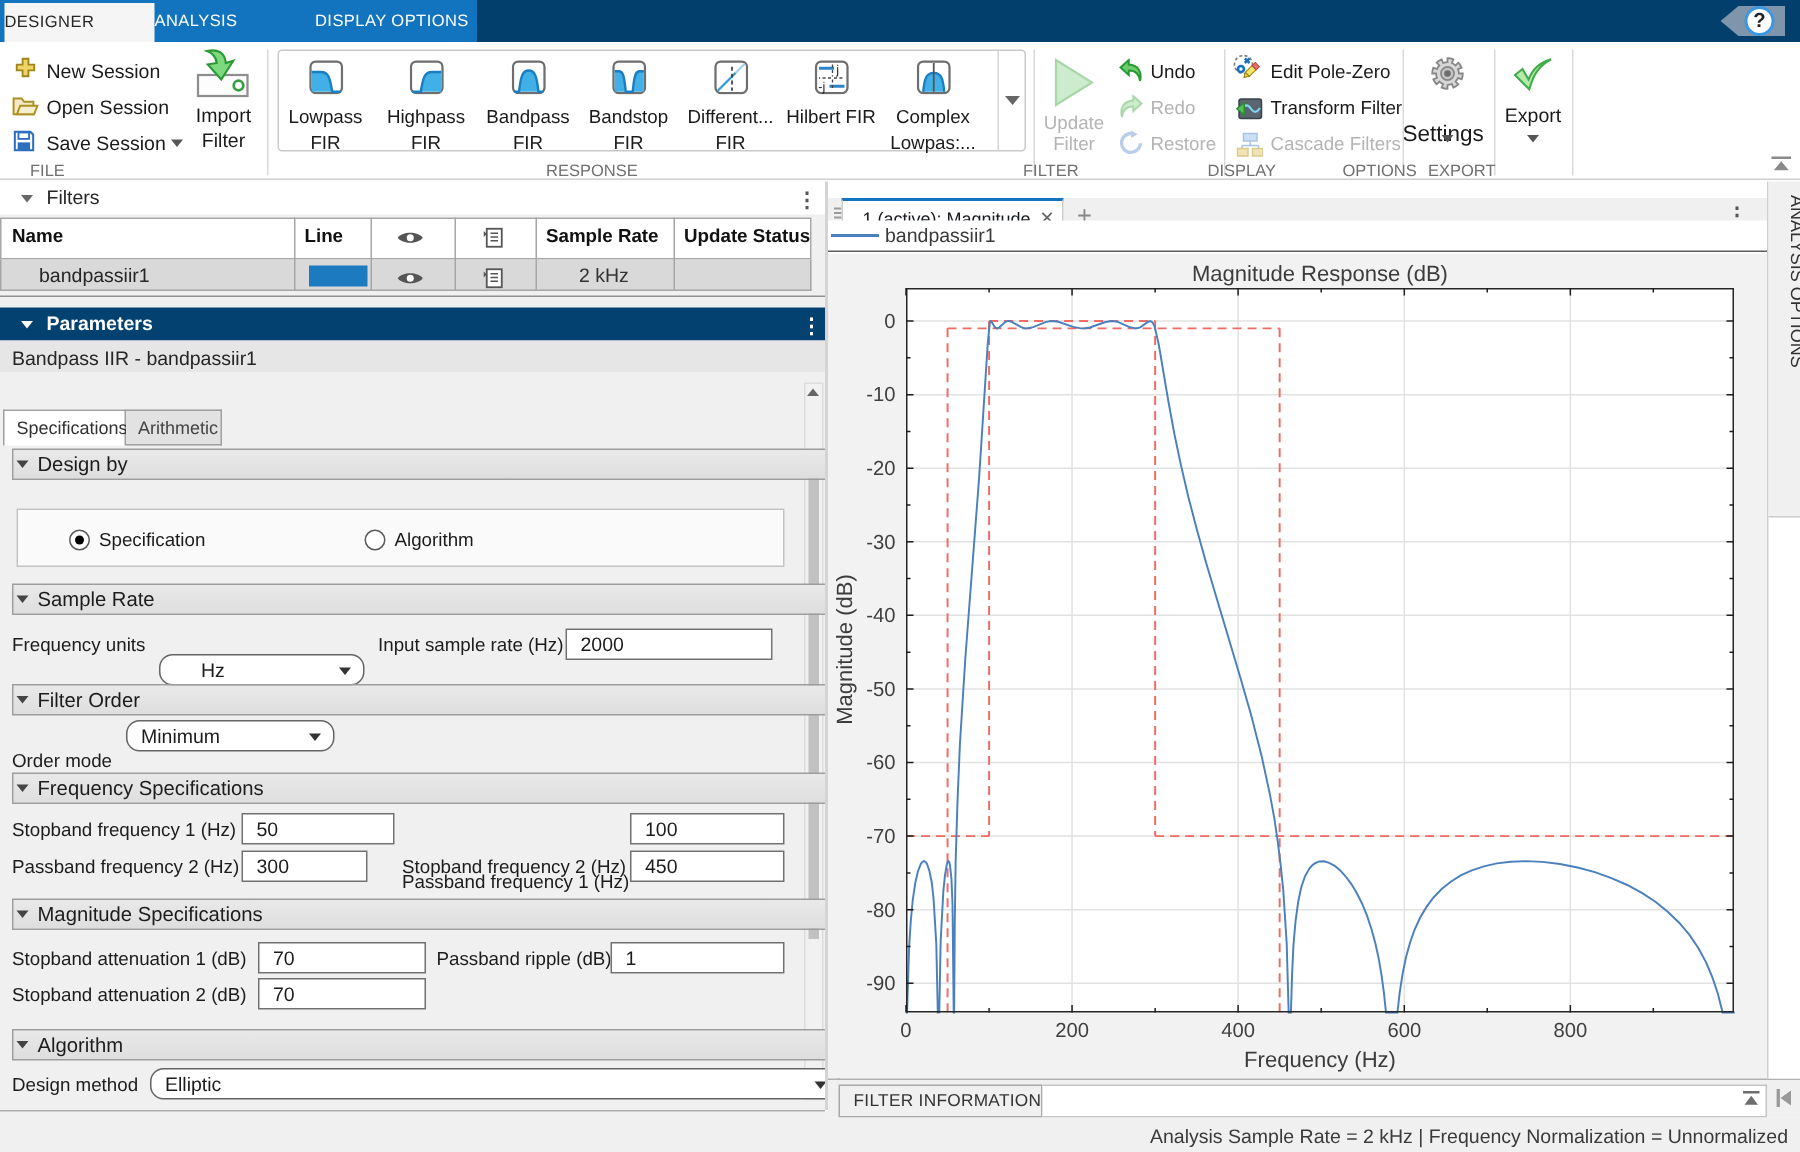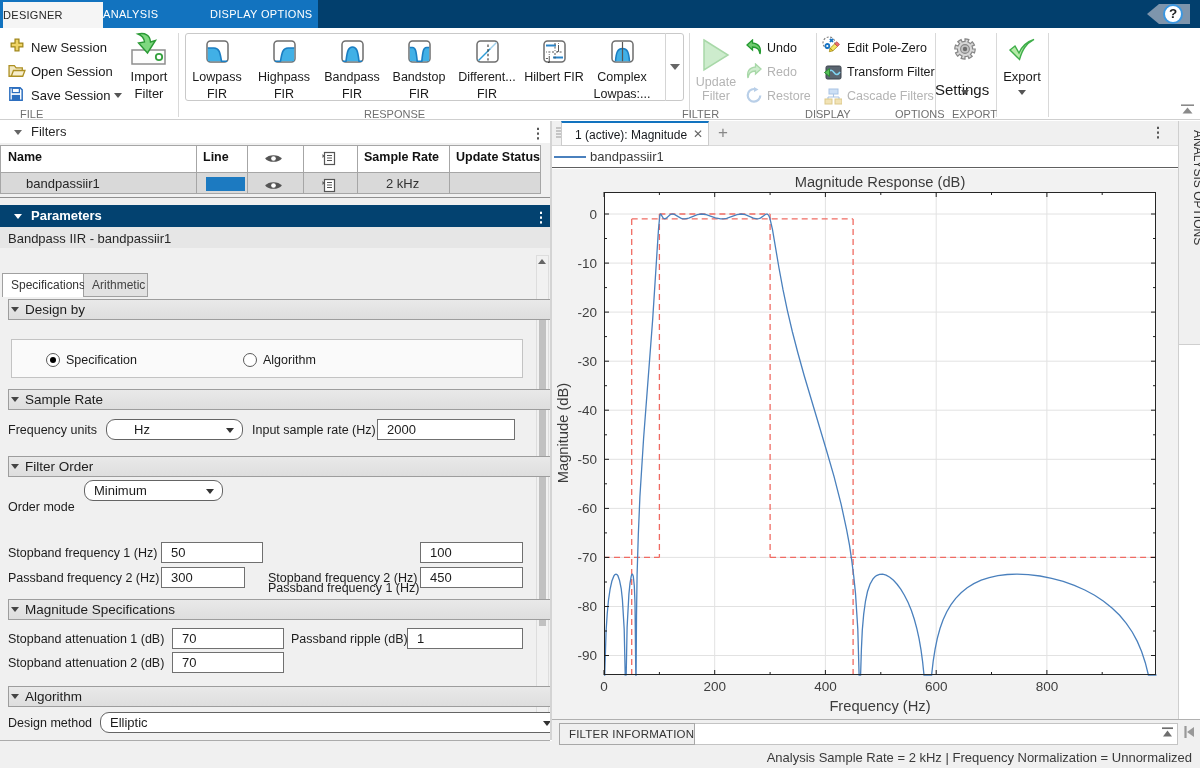--- a/index.html
+++ b/index.html
@@ -270,26 +270,27 @@
   </div>
 
   <div class="secthdr" style="top:178px;"><span class="tri"></span>Design by</div>
   <div class="abs" style="left:11px;top:218px;width:512px;height:39px;background:#fafafa;border:1px solid #c3c3c3;"></div>
   <div class="abs radio on" style="left:46px;top:232px;"></div>
   <div class="flabel" style="left:66px;top:228px;">Specification</div>
   <div class="abs radio" style="left:243px;top:232px;"></div>
   <div class="flabel" style="left:263px;top:228px;">Algorithm</div>
   <div class="secthdr" style="top:268px;"><span class="tri"></span>Sample Rate</div>
   <div class="flabel" style="left:8px;top:298px;">Frequency units</div>
-  <div class="ddown" style="left:106px;top:298px;width:137px;padding-left:27px;">Hz<span class="caret"></span></div>
+  <div class="ddown" style="left:106px;top:315px;width:137px;padding-left:27px;">Hz<span class="caret"></span></div>
   <div class="flabel" style="left:252px;top:298px;">Input sample rate (Hz)</div>
   <div class="tbox" style="left:377px;top:298px;width:138px;">2000</div>
   <div class="secthdr" style="top:335px;"><span class="tri"></span>Filter Order</div>
   <div class="flabel" style="left:8px;top:375px;">Order mode</div>
   <div class="ddown" style="left:84px;top:359px;width:139px;">Minimum<span class="caret"></span></div>
+  <div class="secthdr" style="top:394px;"><span class="tri"></span>Frequency Specifications</div>
   <div class="flabel" style="left:8px;top:421px;">Stopband frequency 1 (Hz)</div>
   <div class="tbox" style="left:161px;top:421px;width:102px;">50</div>
   <div class="flabel" style="left:268px;top:428px;margin-top:28px;">Passband frequency 1 (Hz)</div>
   <div class="tbox" style="left:420px;top:421px;width:103px;">100</div>
   <div class="flabel" style="left:8px;top:446px;">Passband frequency 2 (Hz)</div>
   <div class="tbox" style="left:161px;top:446px;width:84px;">300</div>
   <div class="flabel" style="left:268px;top:446px;">Stopband frequency 2 (Hz)</div>
   <div class="tbox" style="left:420px;top:446px;width:103px;">450</div>
   <div class="secthdr" style="top:478px;"><span class="tri"></span>Magnitude Specifications</div>
   <div class="flabel" style="left:8px;top:507px;">Stopband attenuation 1 (dB)</div>
@@ -298,21 +299,21 @@
   <div class="tbox" style="left:407px;top:507px;width:116px;">1</div>
   <div class="flabel" style="left:8px;top:531px;">Stopband attenuation 2 (dB)</div>
   <div class="tbox" style="left:172px;top:531px;width:112px;">70</div>
   <div class="secthdr" style="top:565px;"><span class="tri"></span>Algorithm</div>
   <div class="flabel" style="left:8px;top:591px;">Design method</div>
   <div class="ddown" style="left:100px;top:591px;width:460px;">Elliptic<span class="caret"></span></div>
 </div>
 
 <div class="abs" id="rightpanel">
 
-  <div class="abs" style="left:0;top:0;width:626px;height:25px;background:#f0f0f0;border-bottom:1px solid #d9d9d9;">
+  <div class="abs" style="left:0;top:11px;width:626px;height:25px;background:#f0f0f0;border-bottom:1px solid #d9d9d9;">
     <svg class="abs" style="left:3px;top:5px" width="8" height="14" viewBox="0 0 8 14">
         <path d="M1 2h6M1 5h6M1 8h6M1 11h6" stroke="#9a9a9a" stroke-width="1.2"></path>
       </svg>
     <div class="abs" style="left:9px;top:0;width:148px;height:25px;background:#fff;border:1px solid #ccc;border-top:2.5px solid #1273bf;">
       <div class="abs" style="left:13px;top:5px;font-size:12px;color:#16191d;white-space:nowrap;">1 (active): Magnitude</div>
       <div class="abs" style="left:131px;top:4px;font-size:12px;color:#666;">✕</div>
     </div>
     <div class="abs" style="left:166px;top:2px;font-size:17px;color:#888;">+</div>
     <div class="abs vdots" style="left:599px;top:3px;color:#555;">⋮</div>
   </div>

